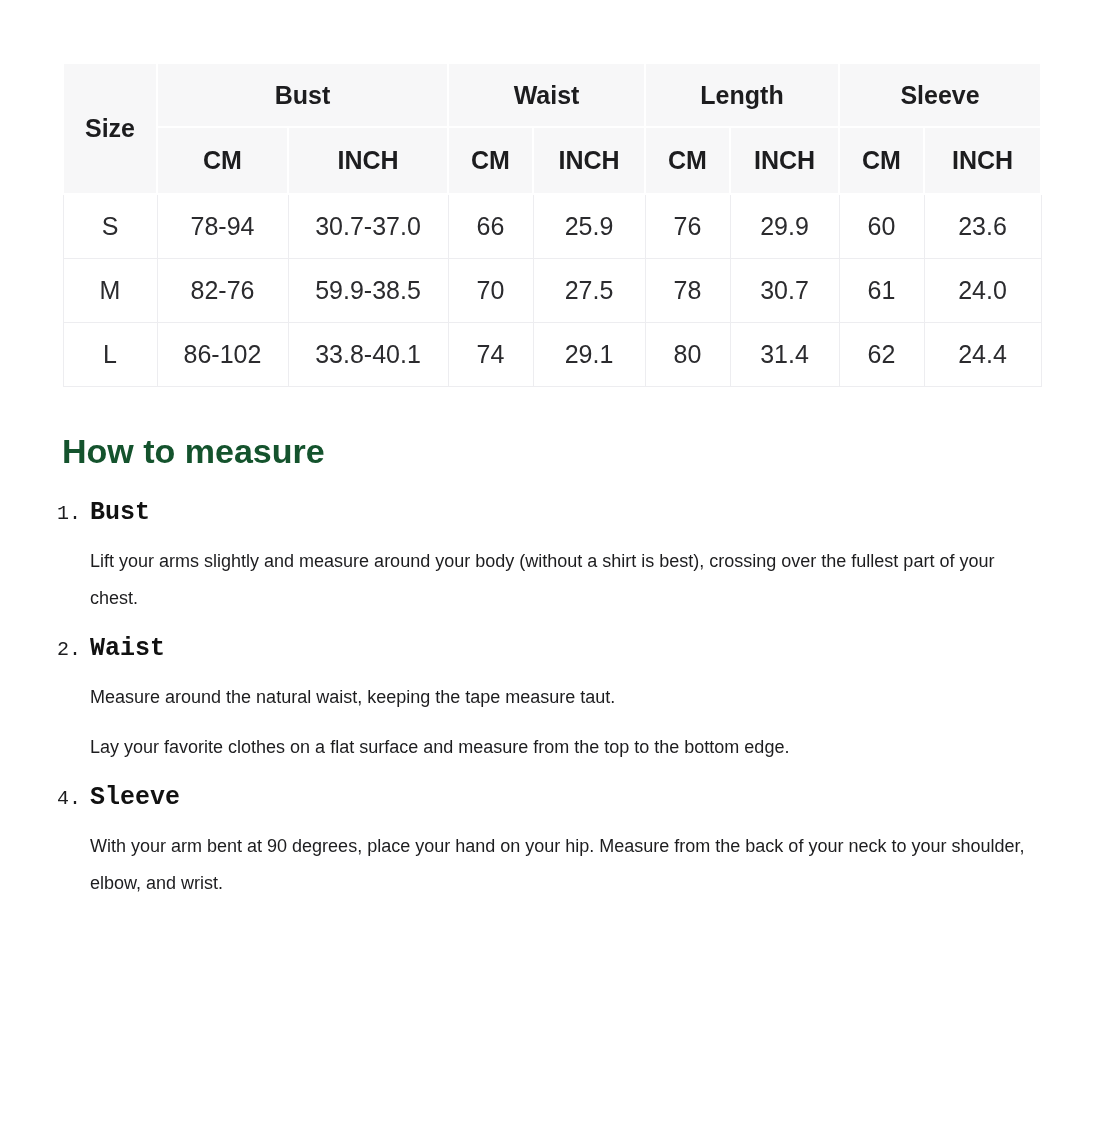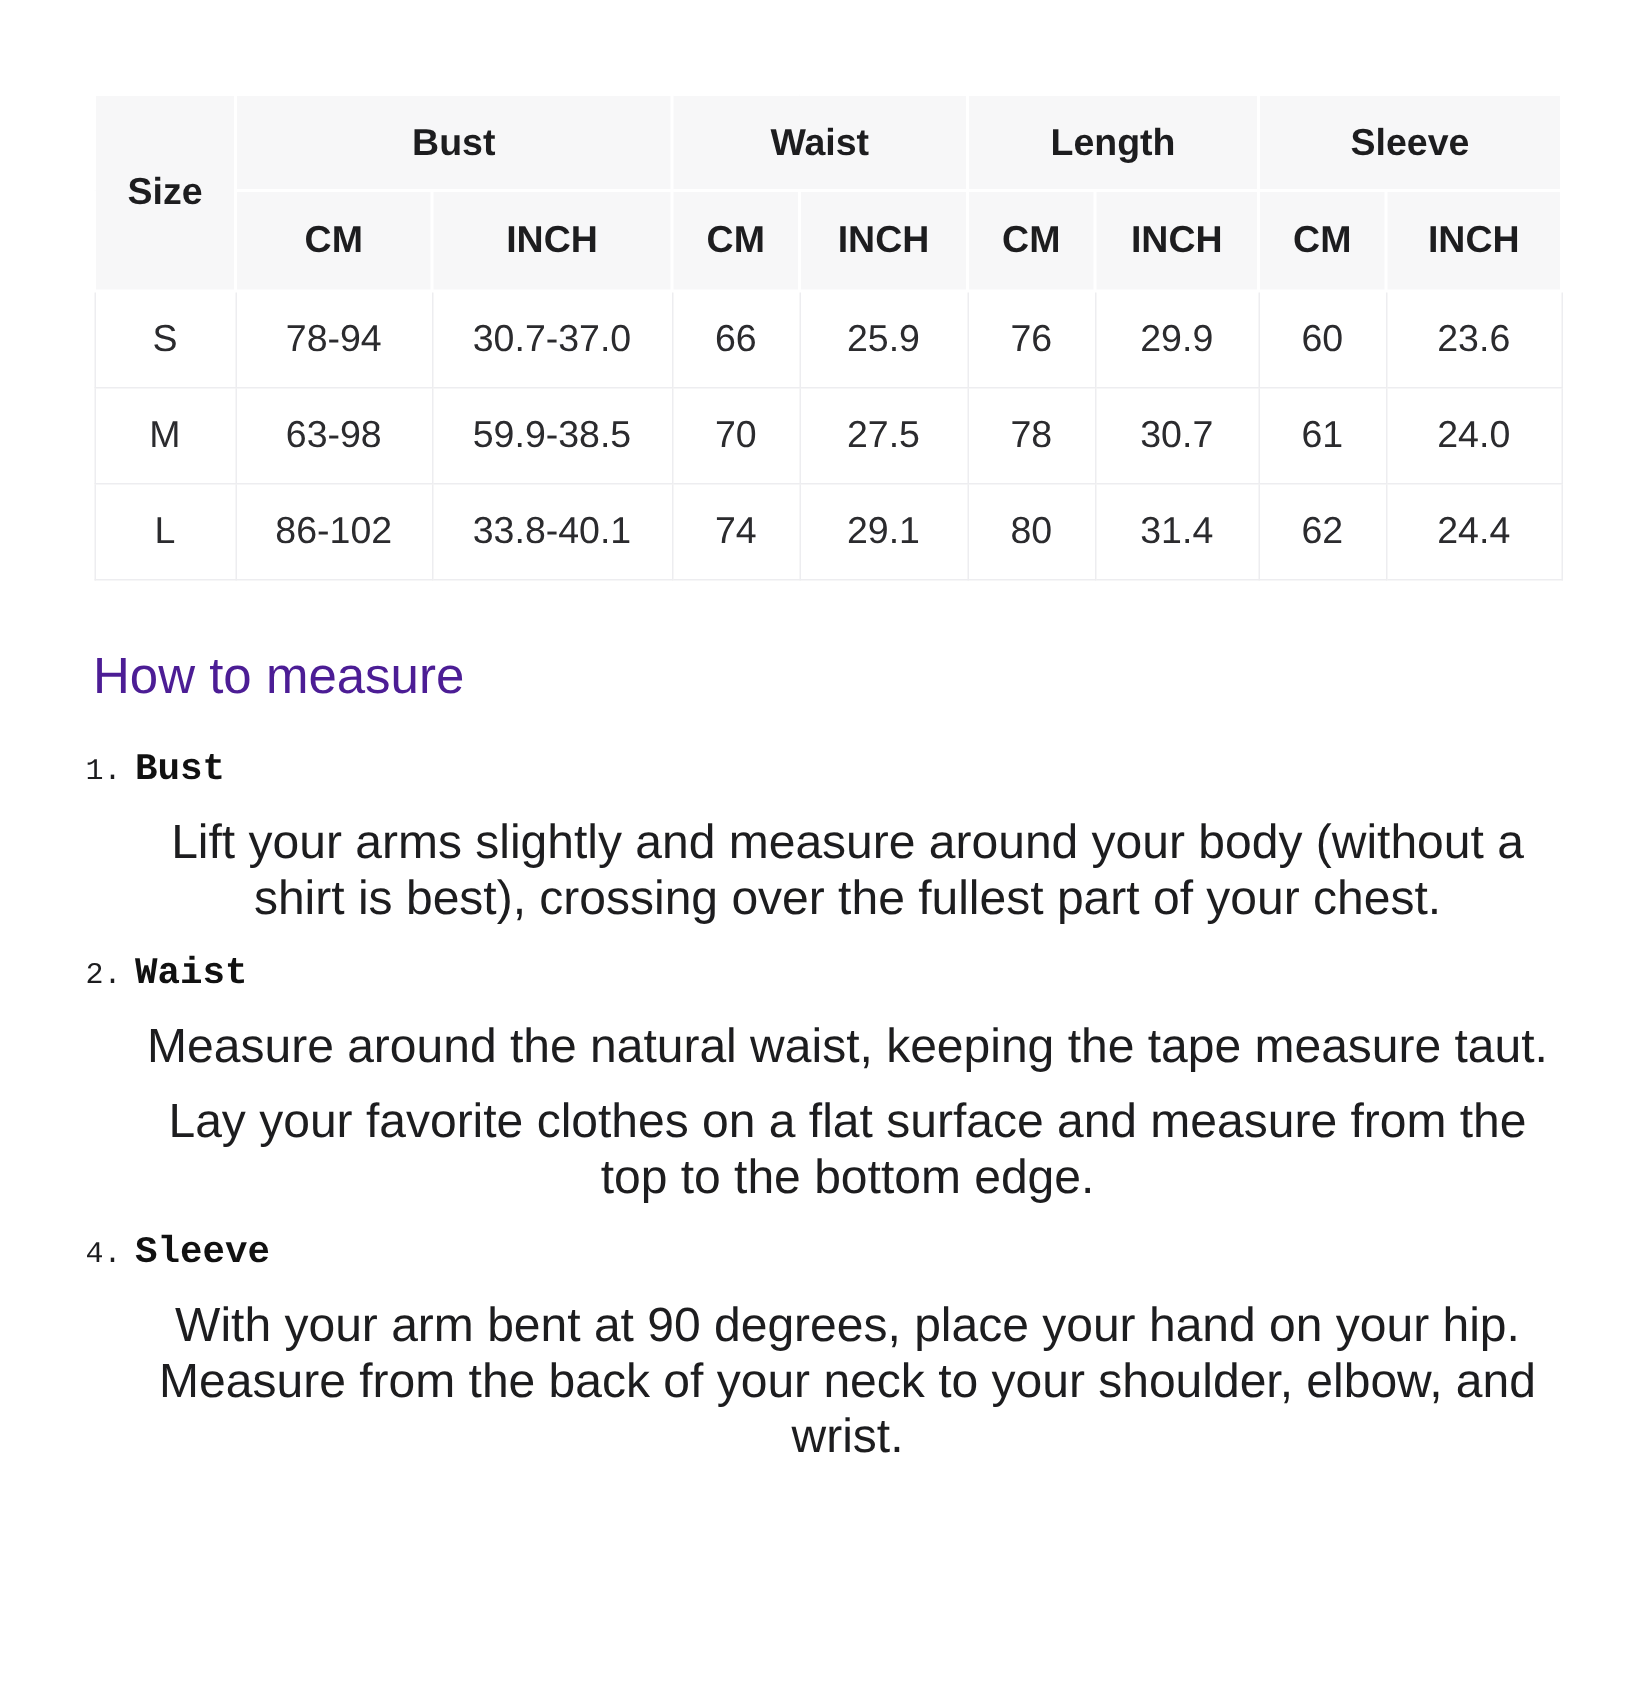--- a/index.html
+++ b/index.html
@@ -45,22 +45,22 @@
     padding: 0;
   }
   tr.group-row   { height: 64px; }
   tr.unit-row    { height: 67px; }
   tr.data-row    { height: 64px; }
 
   
   .howto-heading {
     font-size: 34px;
     line-height: 40px;
-    font-weight: normal;
-    color: #4c1d95;
+    font-weight: bold;
+    color: #14532d;
     margin: 44px 0 0 0;
   }
   .howto-intro {
     font-size: 25px;
     line-height: 37px;
     margin: 19px 0 0 0;
     max-width: 978px;
     color: #1d1d1f;
   }
   .measure-list {
@@ -81,26 +81,25 @@
     font-weight: normal;
     color: #1d1d1f;
     vertical-align: baseline;
   }
   .item-title {
     font-size: 25px;
     font-weight: bold;
     color: #111111;
   }
   .item-desc {
-    font-size: 32px;
+    font-size: 18px;
     line-height: 37px;
     margin: 9px 0 13px 0;
     max-width: 950px;
     color: #1d1d1f;
-    text-align: center;
   }
 </style>
 </head>
 <body>
 
 <div class="page">
 
   <table class="size-chart">
     <colgroup>
       <col style="width:94px">
@@ -139,21 +138,21 @@
         <td>30.7-37.0</td>
         <td>66</td>
         <td>25.9</td>
         <td>76</td>
         <td>29.9</td>
         <td>60</td>
         <td>23.6</td>
       </tr>
       <tr class="data-row">
         <td>M</td>
-        <td>63-98</td>
+        <td>82-76</td>
         <td>59.9-38.5</td>
         <td>70</td>
         <td>27.5</td>
         <td>78</td>
         <td>30.7</td>
         <td>61</td>
         <td>24.0</td>
       </tr>
       <tr class="data-row">
         <td>L</td>

